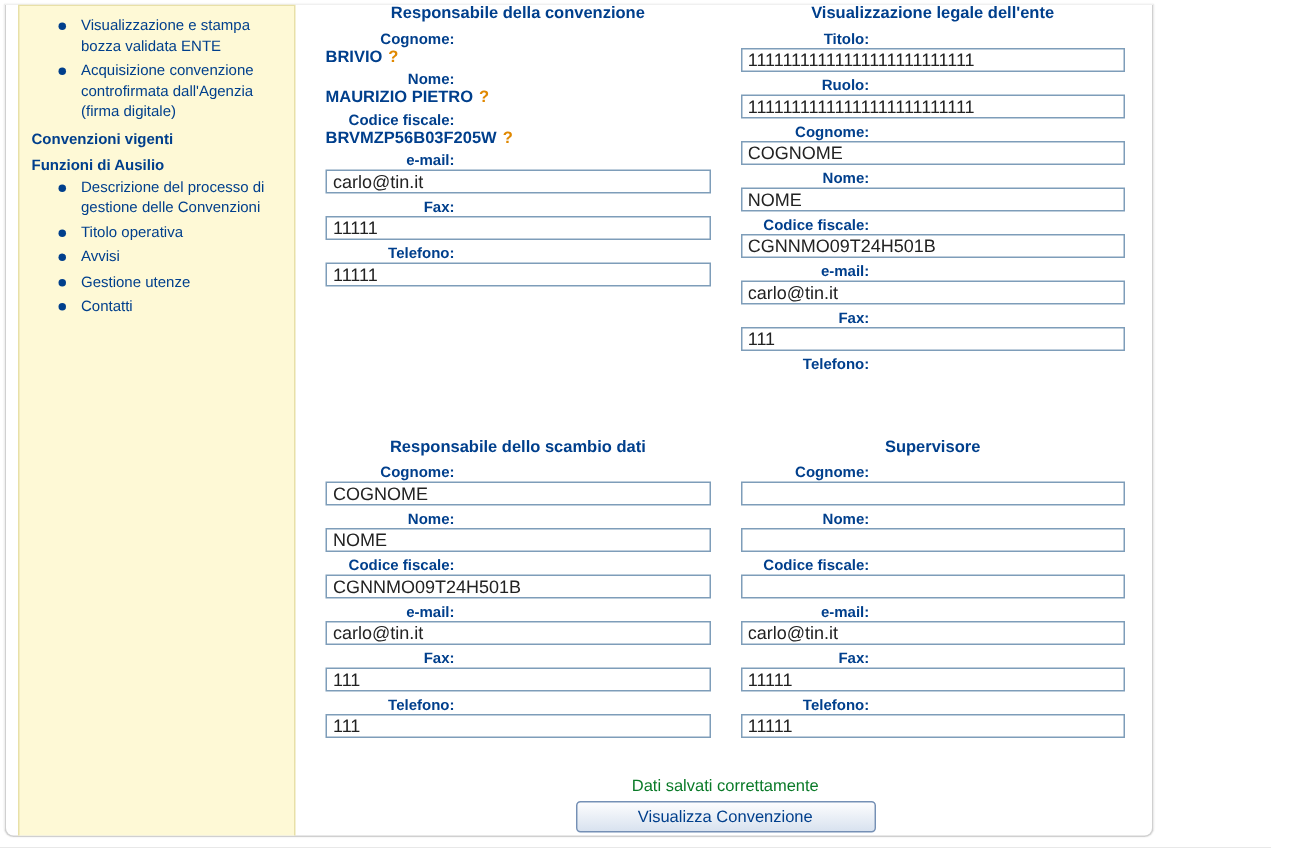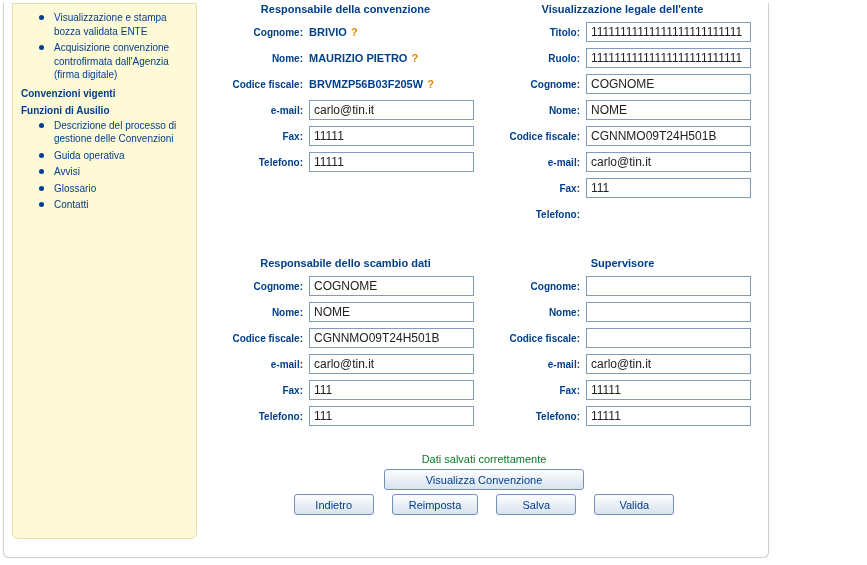--- a/index.html
+++ b/index.html
@@ -70,23 +70,23 @@
     }
     .section-title {
       text-align: center;
       color: #003f8c;
       font-weight: bold;
       font-size: 11px;
       margin-bottom: 6px;
     }
     .field-row {
       display: flex;
-      align-items: center;
       margin: 4px 0;
       min-height: 22px;
+      flex-direction: column;
     }
     .field-label {
       width: 92px;
       text-align: right;
       color: #003f8c;
       font-weight: bold;
       font-size: 10px;
       padding-right: 6px;
     }
     .field-static {
@@ -177,29 +177,29 @@
     </ul>
     <div class="heading">Convenzioni vigenti</div>
     <div class="heading">Funzioni di Ausilio</div>
     <ul>
       <li>
             <span class="bullet"></span>
             <span>Descrizione del processo di gestione delle Convenzioni</span>
           </li>
       <li>
             <span class="bullet"></span>
-            <span>Guida operativa</span>
+            <span>Titolo operativa</span>
           </li>
       <li>
             <span class="bullet"></span>
             <span>Avvisi</span>
           </li>
       <li>
             <span class="bullet"></span>
-            <span>Glossario</span>
+            <span>Gestione utenze</span>
           </li>
       <li>
             <span class="bullet"></span>
             <span>Contatti</span>
           </li>
     </ul>
   </div>
 
   <div class="main">
 

